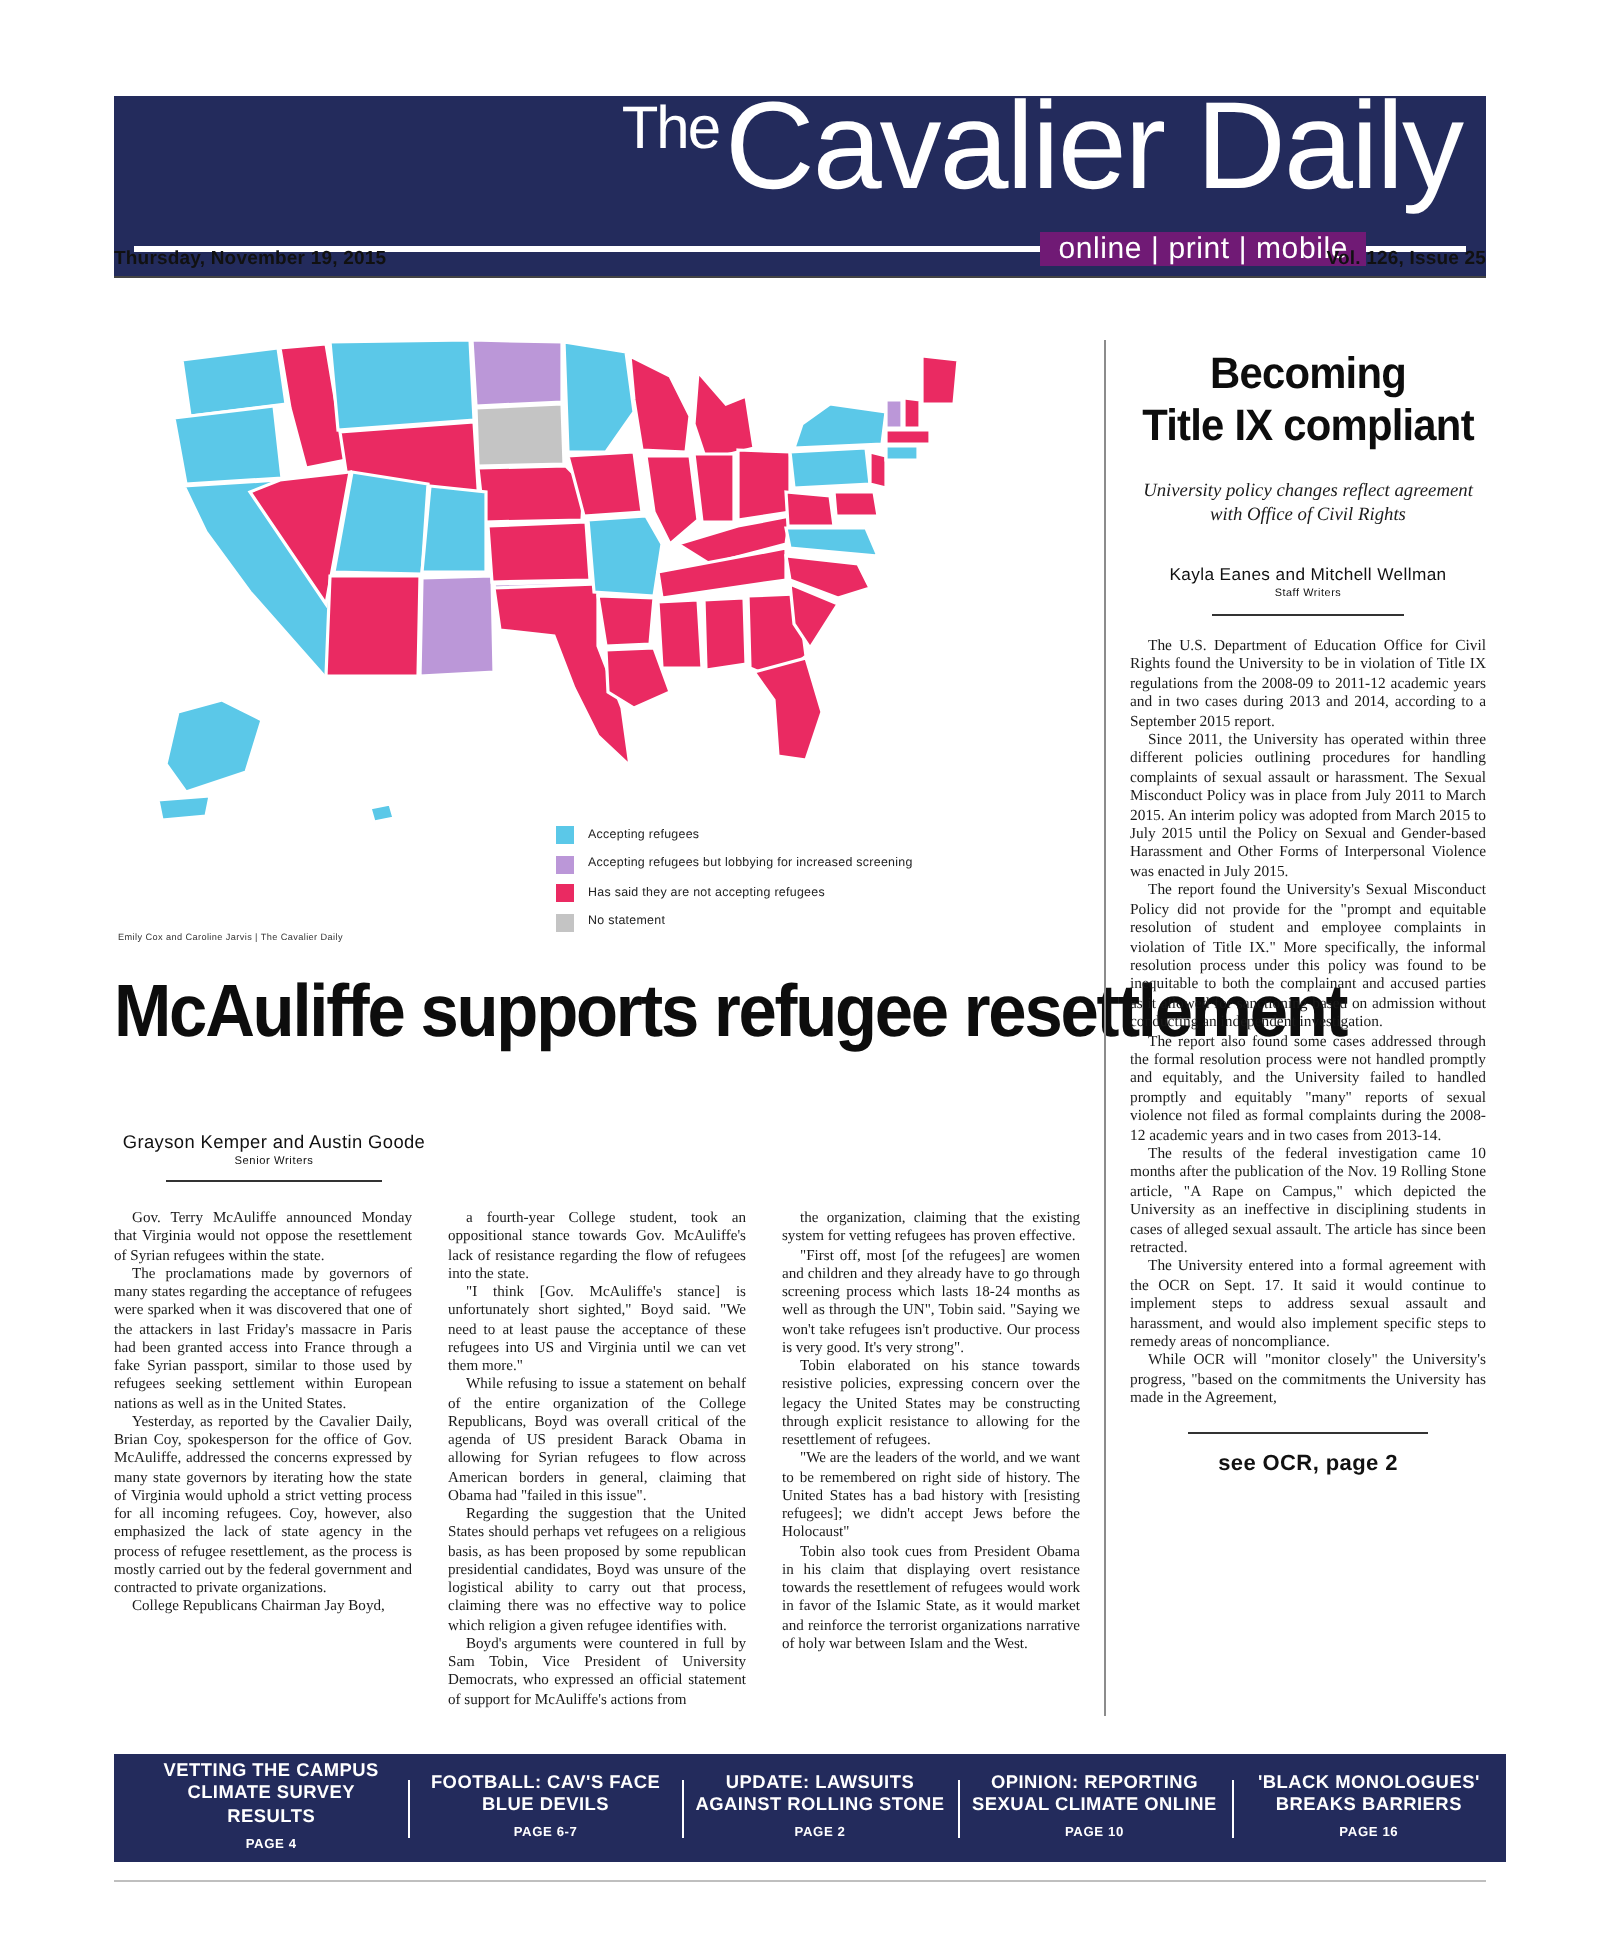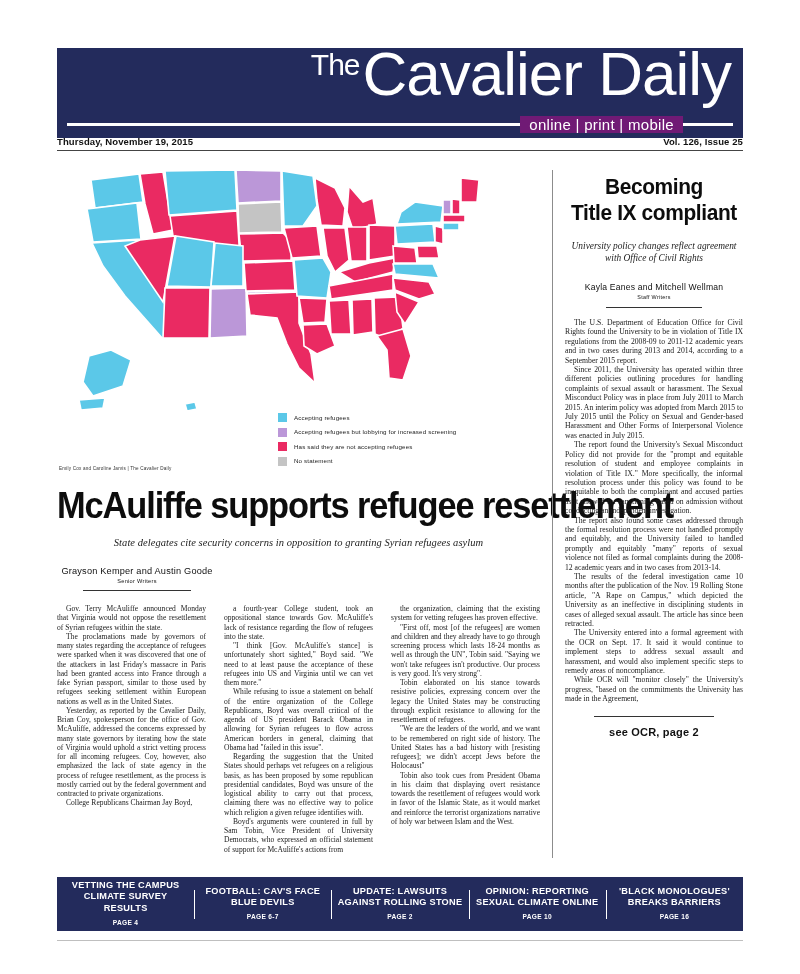--- a/index.html
+++ b/index.html
@@ -47,21 +47,21 @@
     padding:0 9px;
     font-family:"Liberation Sans",sans-serif;
     font-size:15px;
     color:#ffffff;
     letter-spacing:.3px;
     line-height:17px;
   }
 
   
   .datebar{
-    position:absolute;left:57px;top:136px;width:686px;
+    position:absolute;left:57px;top:124px;width:686px;
     display:flex;justify-content:space-between;align-items:flex-start;
     font-family:"Liberation Sans",sans-serif;
     font-size:9.5px;font-weight:bold;color:#111;
     letter-spacing:.1px;
   }
   .datebar .rule{
     position:absolute;left:0;right:0;bottom:-4px;border-bottom:1px solid #444;
   }
 
   
@@ -180,21 +180,21 @@
   .jump{
     width:178px;text-align:center;margin-top:9px;
     font-family:"Liberation Sans Narrow","Liberation Sans",sans-serif;
     font-weight:bold;font-size:11px;color:#111;letter-spacing:.2px;
   }
 
   
   .teaser{
     position:absolute;left:57px;top:877px;width:686px;height:54px;
     background:#232b5c;
-    display:flex;align-items:center;
+    display:flex;align-items:center;padding-left:10px;
   }
   .teaser-item{
     flex:1;text-align:center;color:#ffffff;
     font-family:"Liberation Sans Narrow","Liberation Sans",sans-serif;
     font-weight:bold;
     font-size:9.2px;line-height:11.5px;letter-spacing:.25px;
     padding:0 4px;
     position:relative;
   }
   .teaser-item + .teaser-item::before{
@@ -350,21 +350,20 @@
           <div class="legend-row">
             <span class="legend-swatch" style="background:#c4c4c4"></span>
             <span class="legend-label">No statement</span>
           </div>
         </div>
 
         <div class="credit">Emily Cox and Caroline Jarvis  |  The Cavalier Daily</div>
       </div>
 
       <div class="headline">McAuliffe supports refugee resettlement</div>
-      <div class="deck">State delegates cite security concerns in opposition to granting Syrian refugees asylum</div>
 
       <div class="byline-block">
         <div class="byline-names">Grayson Kemper and Austin Goode</div>
         <div class="byline-role">Senior Writers</div>
         <div class="byline-rule"></div>
       </div>
 
       <div class="story-cols">
         <div class="scol c1">
           <p>Gov. Terry McAuliffe announced Monday that Virginia would not oppose the resettlement of Syrian refugees within the state.</p>

